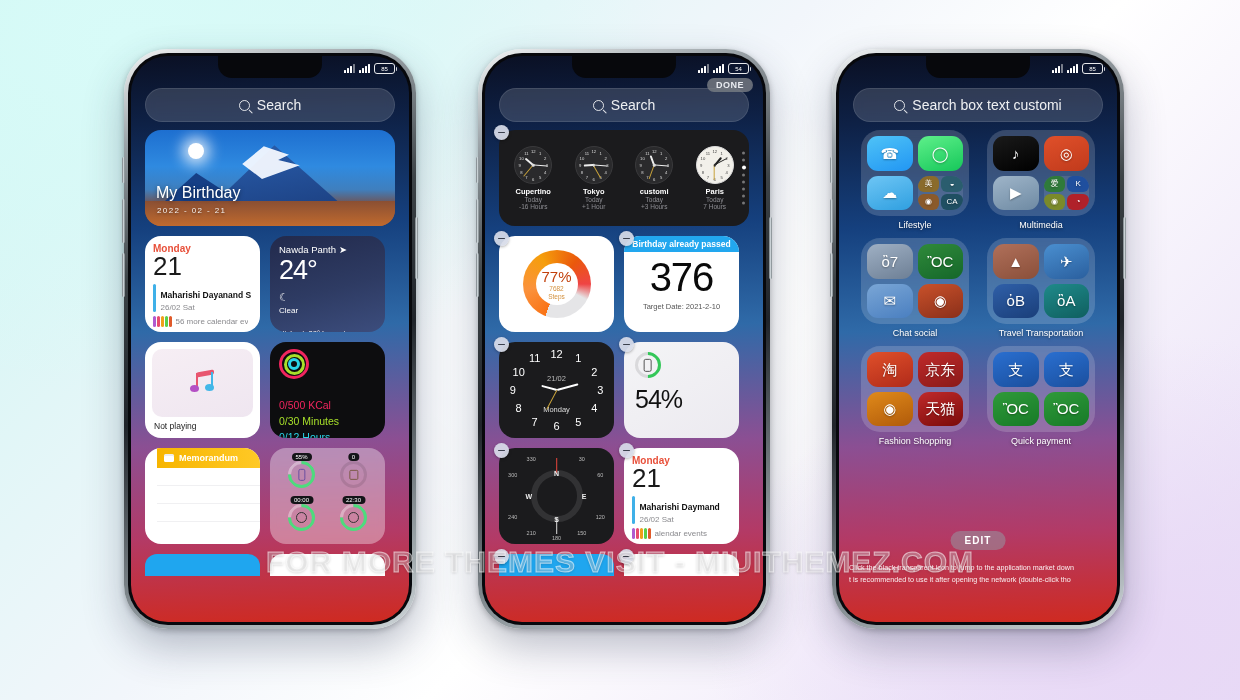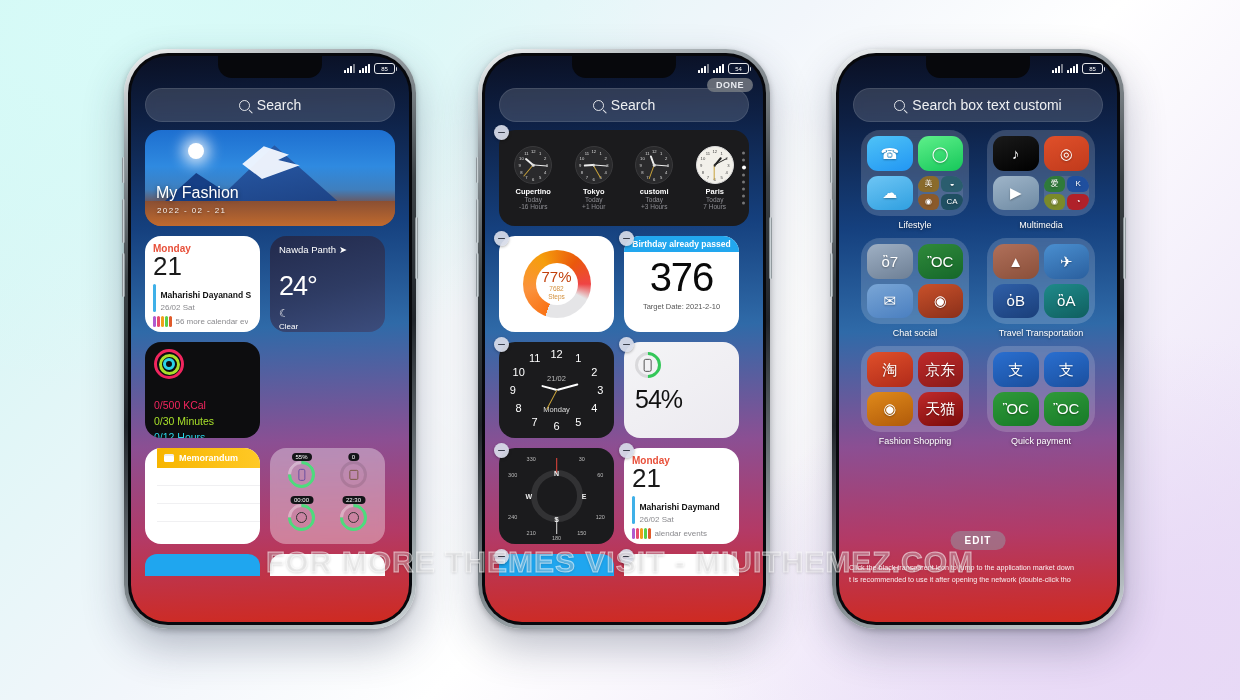--- a/index.html
+++ b/index.html
@@ -113,21 +113,21 @@
   .cal-ev-s { font-size:8px; color:#8a8a8e; margin-top:1px; }
   .cal-more { display:flex; align-items:center; gap:4px; margin-top:4px; }
   .cal-chips { display:flex; gap:1.5px; }
   .cal-chips i { width:2.5px; height:11px; border-radius:1.5px; display:block; }
   .cal-more-t { font-size:8px; color:#8a8a8e; white-space:nowrap; overflow:hidden; }
 
   
   .wx { height:96px; padding:8px 9px; color:#fff;
     background:linear-gradient(165deg,#222a4c 0%, #2e3b63 55%, #3c4d7d 100%); }
   .wx-loc { font-size:9.5px; display:flex; align-items:center; gap:3px; }
-  .wx-temp { font-size:27px; font-weight:200; line-height:29px; margin-top:17px; letter-spacing:-1px; }
+  .wx-temp { font-size:27px; font-weight:200; line-height:29px; margin-top:1px; letter-spacing:-1px; }
   .wx-ico { font-size:11px; margin-top:6px; }
   .wx-cond { font-size:8px; margin-top:2px; }
   .wx-hl { font-size:7.5px; margin-top:14px; white-space:nowrap; overflow:hidden; }
 
   
   .music { height:96px; background:#fff; padding:7px; display:flex; flex-direction:column; }
   .music-art { flex:1; border-radius:10px; background:linear-gradient(160deg,#f6eef4,#efe6f0);
     display:flex; align-items:center; justify-content:center; }
   .music-note { position:relative; width:26px; height:24px; }
   .music-note .bm { position:absolute; left:6px; top:0; width:18px; height:5px; background:#e8556f;
@@ -326,21 +326,21 @@
           <div class="wgrid">
 
             <div class="row">
               <div class="memories">
                 <div class="mem-sky"></div>
                 <div class="mem-sun"></div>
                 <div class="mem-peak1"></div>
                 <div class="mem-peak2"></div>
                 <div class="mem-snow"></div>
                 <div class="mem-ground"></div>
-                <div class="mem-title">My Fashion</div>
+                <div class="mem-title">My Birthday</div>
                 <div class="mem-date">2022 - 02 - 21</div>
               </div>
             </div>
 
             <div class="row">
               <div class="w half cal">
                 <div class="cal-day">Monday</div>
                 <div class="cal-num">21</div>
                 <div class="cal-ev">
                   <span class="cal-bar"></span>
@@ -367,20 +367,32 @@
                   <span>➤</span>
                 </div>
                 <div class="wx-temp">24°</div>
                 <div class="wx-ico">☾</div>
                 <div class="wx-cond">Clear</div>
                 <div class="wx-hl">Highest: 28° Lowest:</div>
               </div>
             </div>
 
             <div class="row">
+              <div class="w half music">
+                <div class="music-art">
+                  <span class="music-note">
+                    <span class="bm"></span>
+                      <span class="s1"></span>
+                      <span class="s2"></span>
+                    <span class="h1"></span>
+                      <span class="h2"></span>
+                  </span>
+                </div>
+                <div class="music-txt">Not playing</div>
+              </div>
 
               <div class="w half fit">
                 <div class="rings">
                   <span class="rg r1"></span>
                     <span class="rg r2"></span>
                     <span class="rg r3"></span>
                 </div>
                 <div class="fit-l fit-k">0/500 KCal</div>
                 <div class="fit-l fit-m">0/30 Minutes</div>
                 <div class="fit-l fit-h">0/12 Hours</div>

